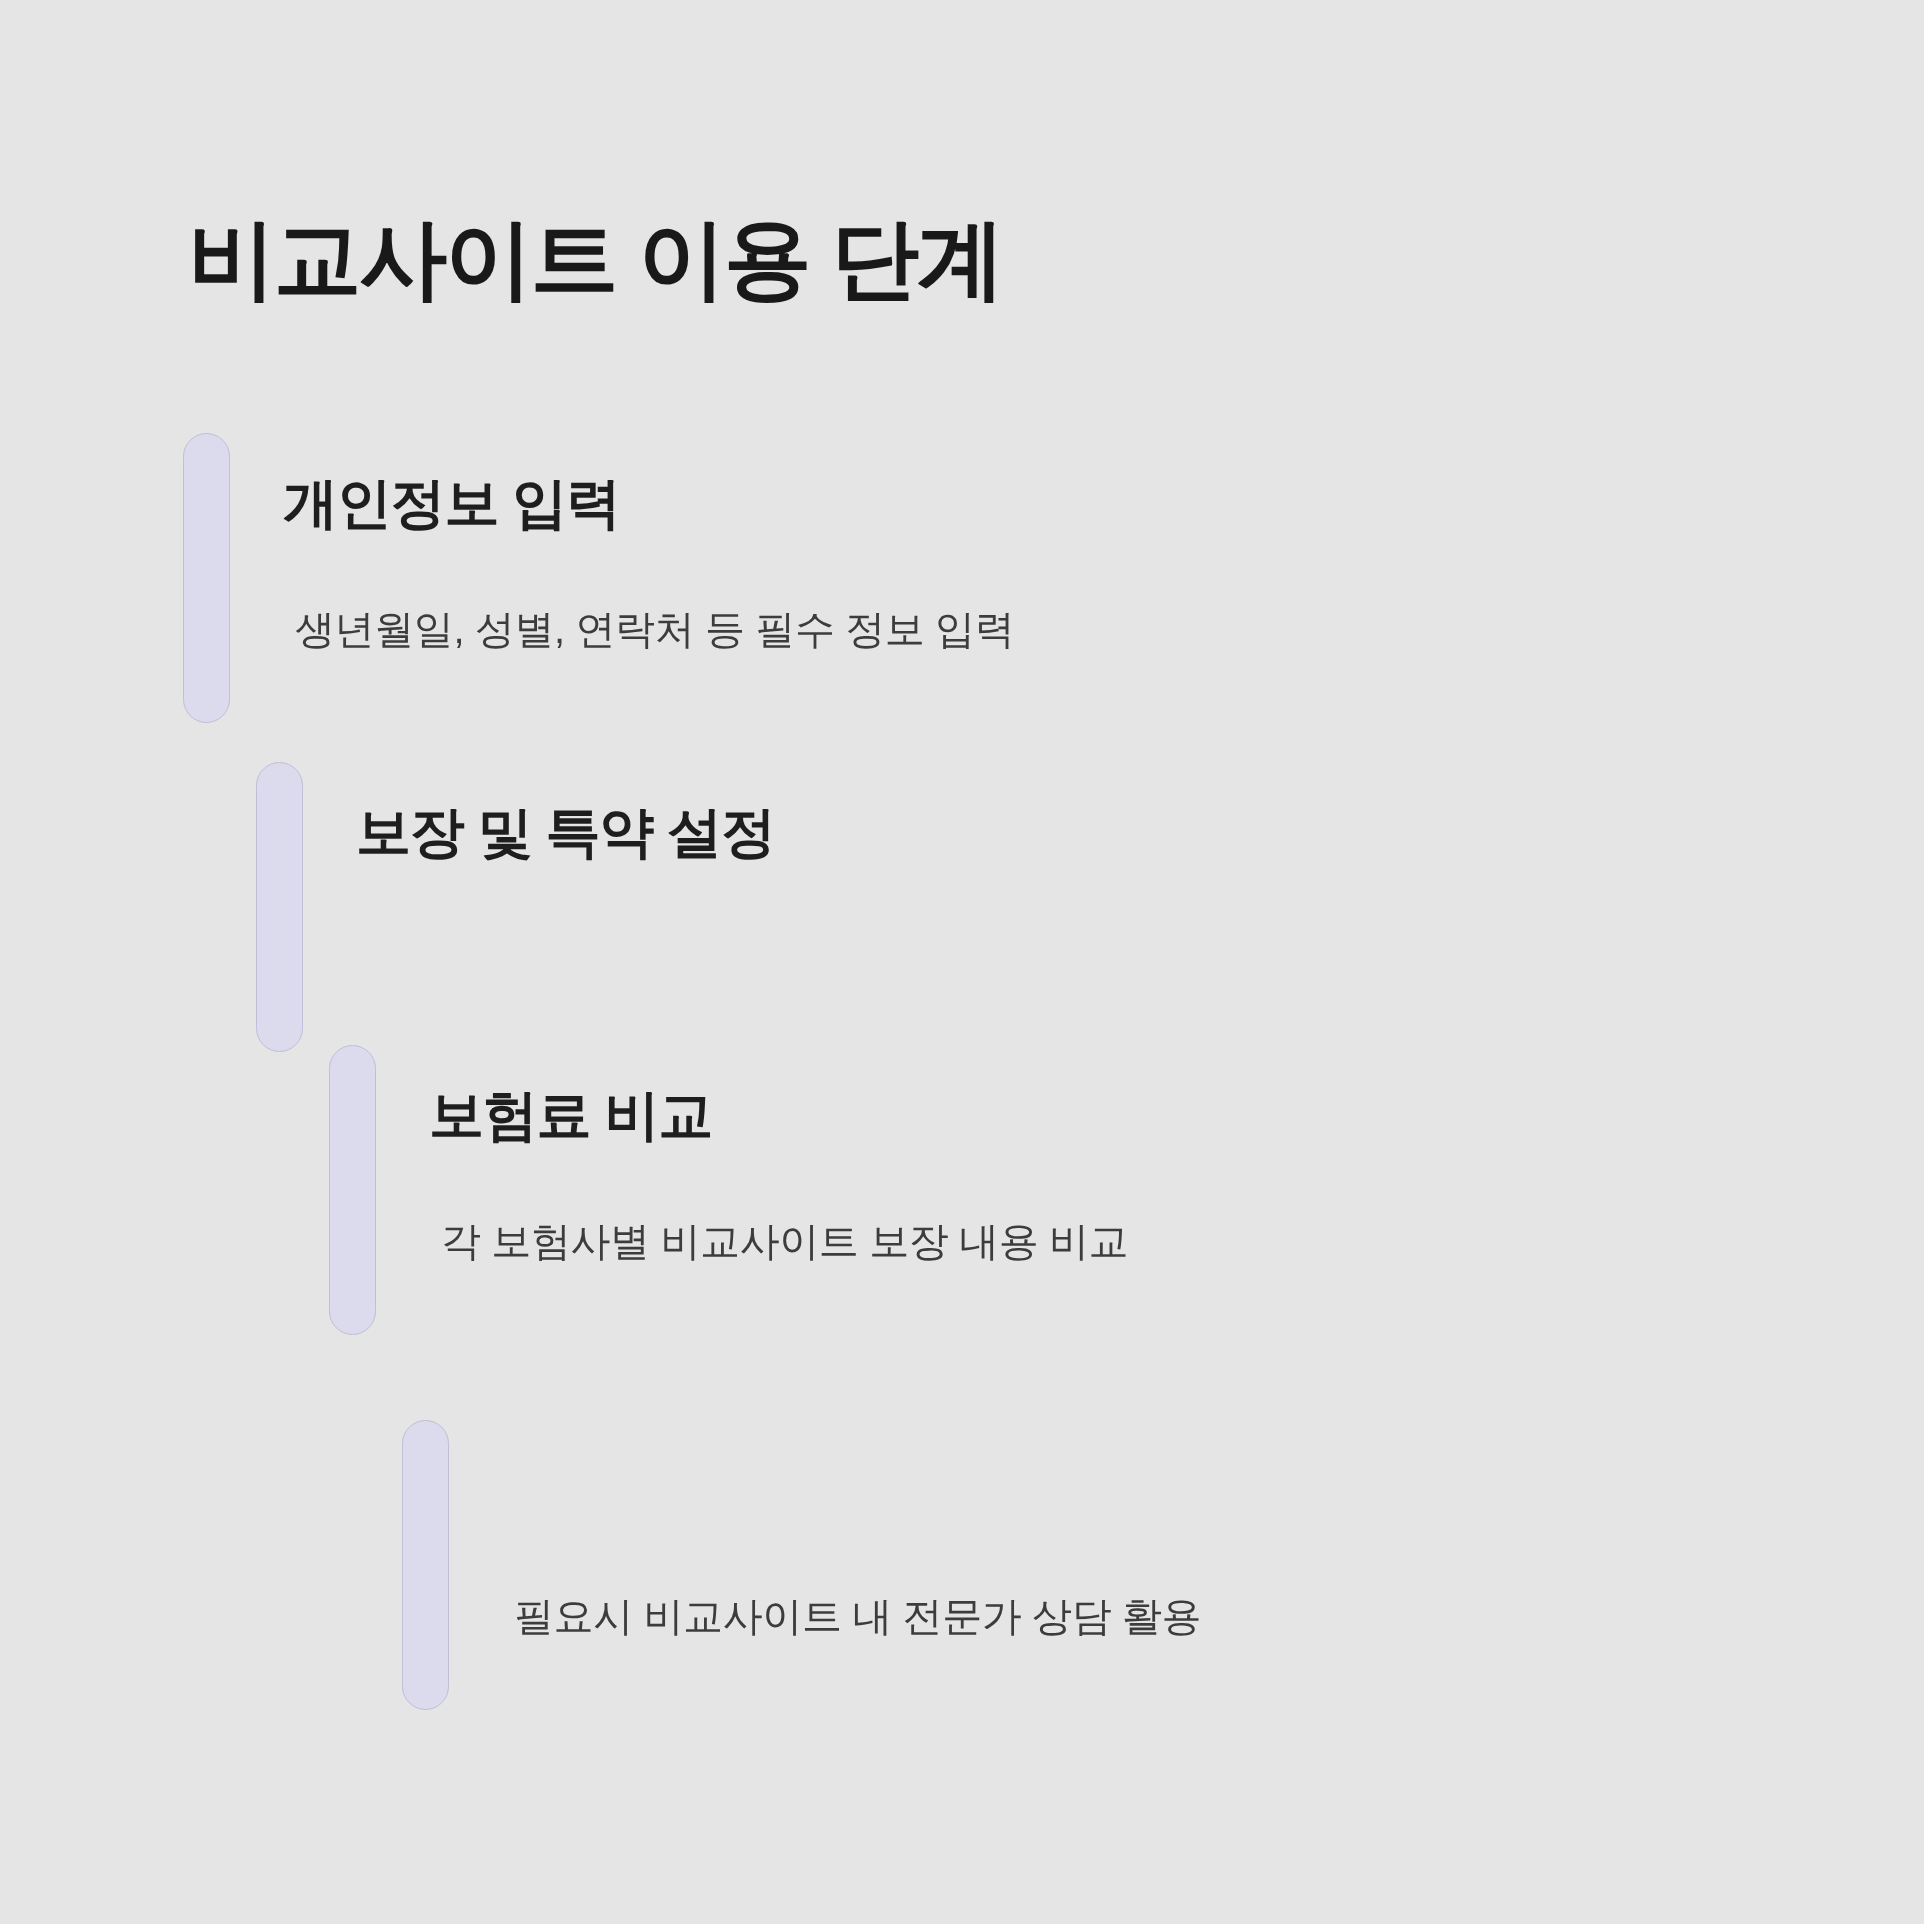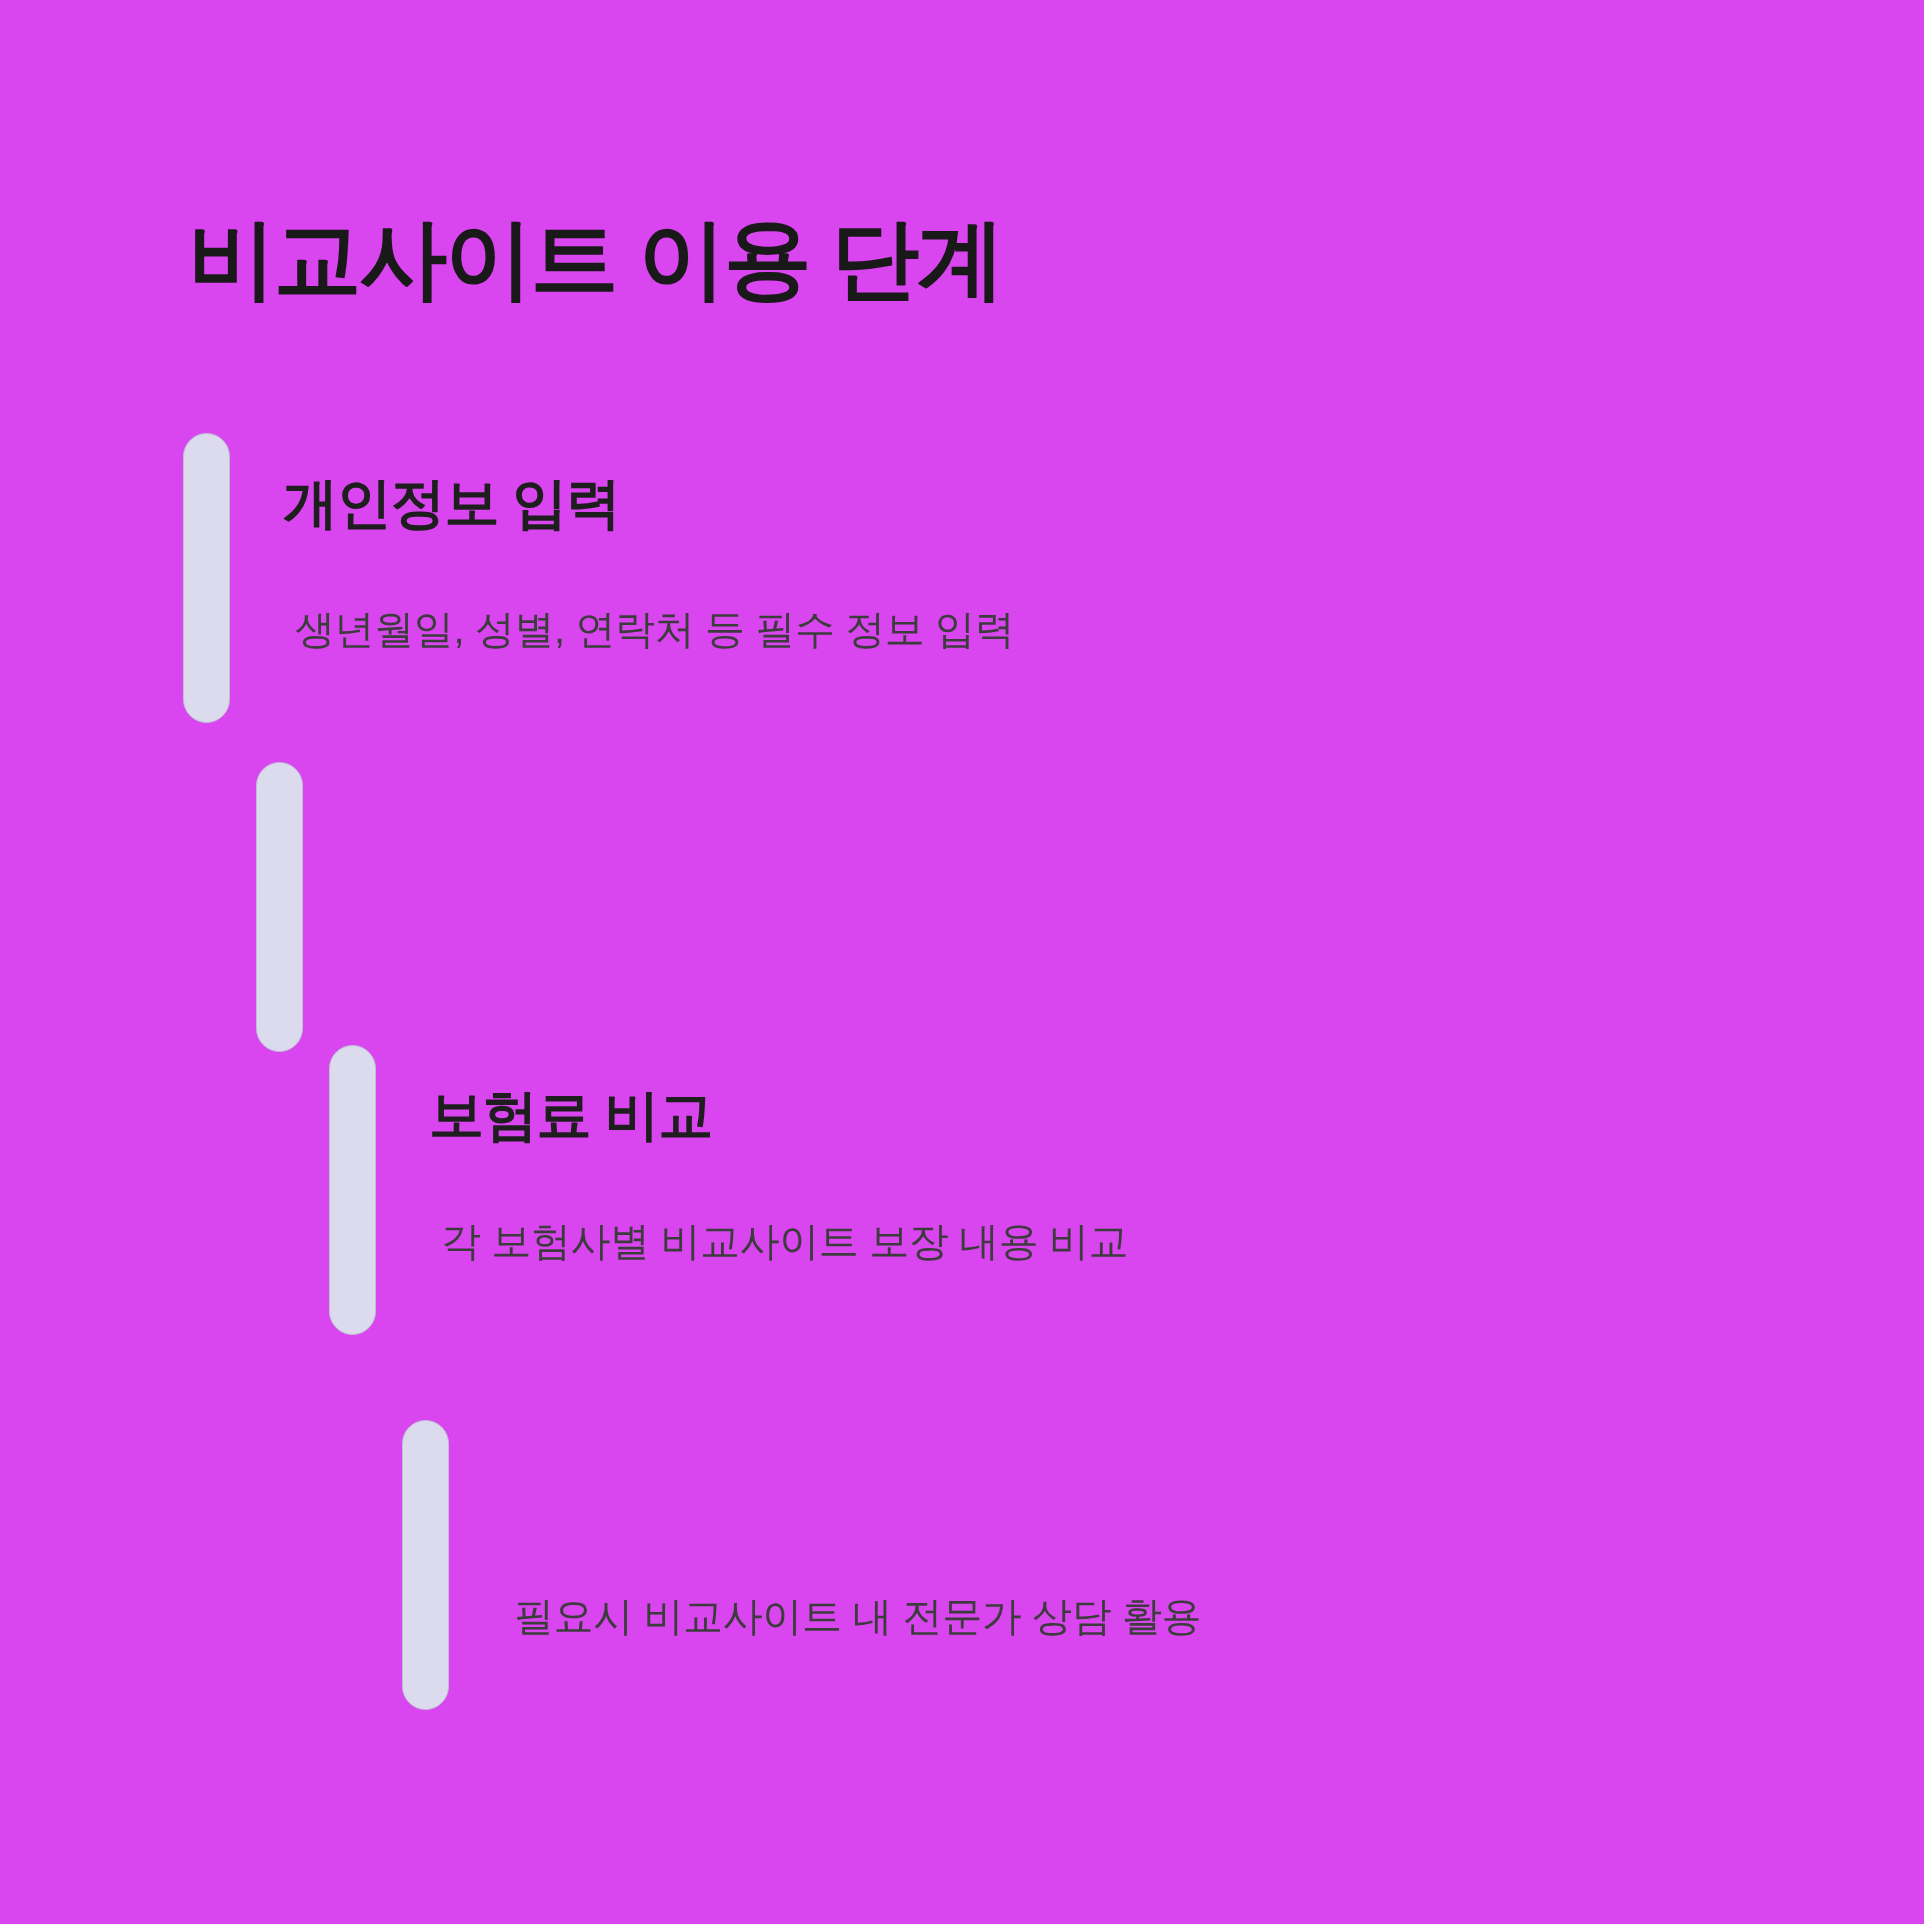--- a/index.html
+++ b/index.html
@@ -11,21 +11,21 @@
     width: 1925px;
     height: 1925px;
     position: relative;
     font-family: "Liberation Sans", "DejaVu Sans", sans-serif;
     color: #191919;
     overflow: hidden;
   }
   .canvas {
     position: absolute;
     inset: 0;
-    background: #d946ef;
+    background: #e5e5e5;
     padding-left: 19px;
   }
   .page-title {
     position: absolute;
     left: 188px;
     top: 202px;
     margin: 0;
     font-size: 88px;
     line-height: 1.3;
     font-weight: 800;
@@ -87,20 +87,21 @@
   <h1 class="page-title">비교사이트 이용 단계</h1>
 
   <section class="step">
     <span class="step-bar"></span>
     <h2 class="step-title">개인정보 입력</h2>
     <p class="step-desc">생년월일, 성별, 연락처 등 필수 정보 입력</p>
   </section>
 
   <section class="step">
     <span class="step-bar"></span>
+    <h2 class="step-title">보장 및 특약 설정</h2>
   </section>
 
   <section class="step">
     <span class="step-bar"></span>
     <h2 class="step-title">보험료 비교</h2>
     <p class="step-desc">각 보험사별 비교사이트 보장 내용 비교</p>
   </section>
 
   <section class="step">
     <span class="step-bar"></span>

